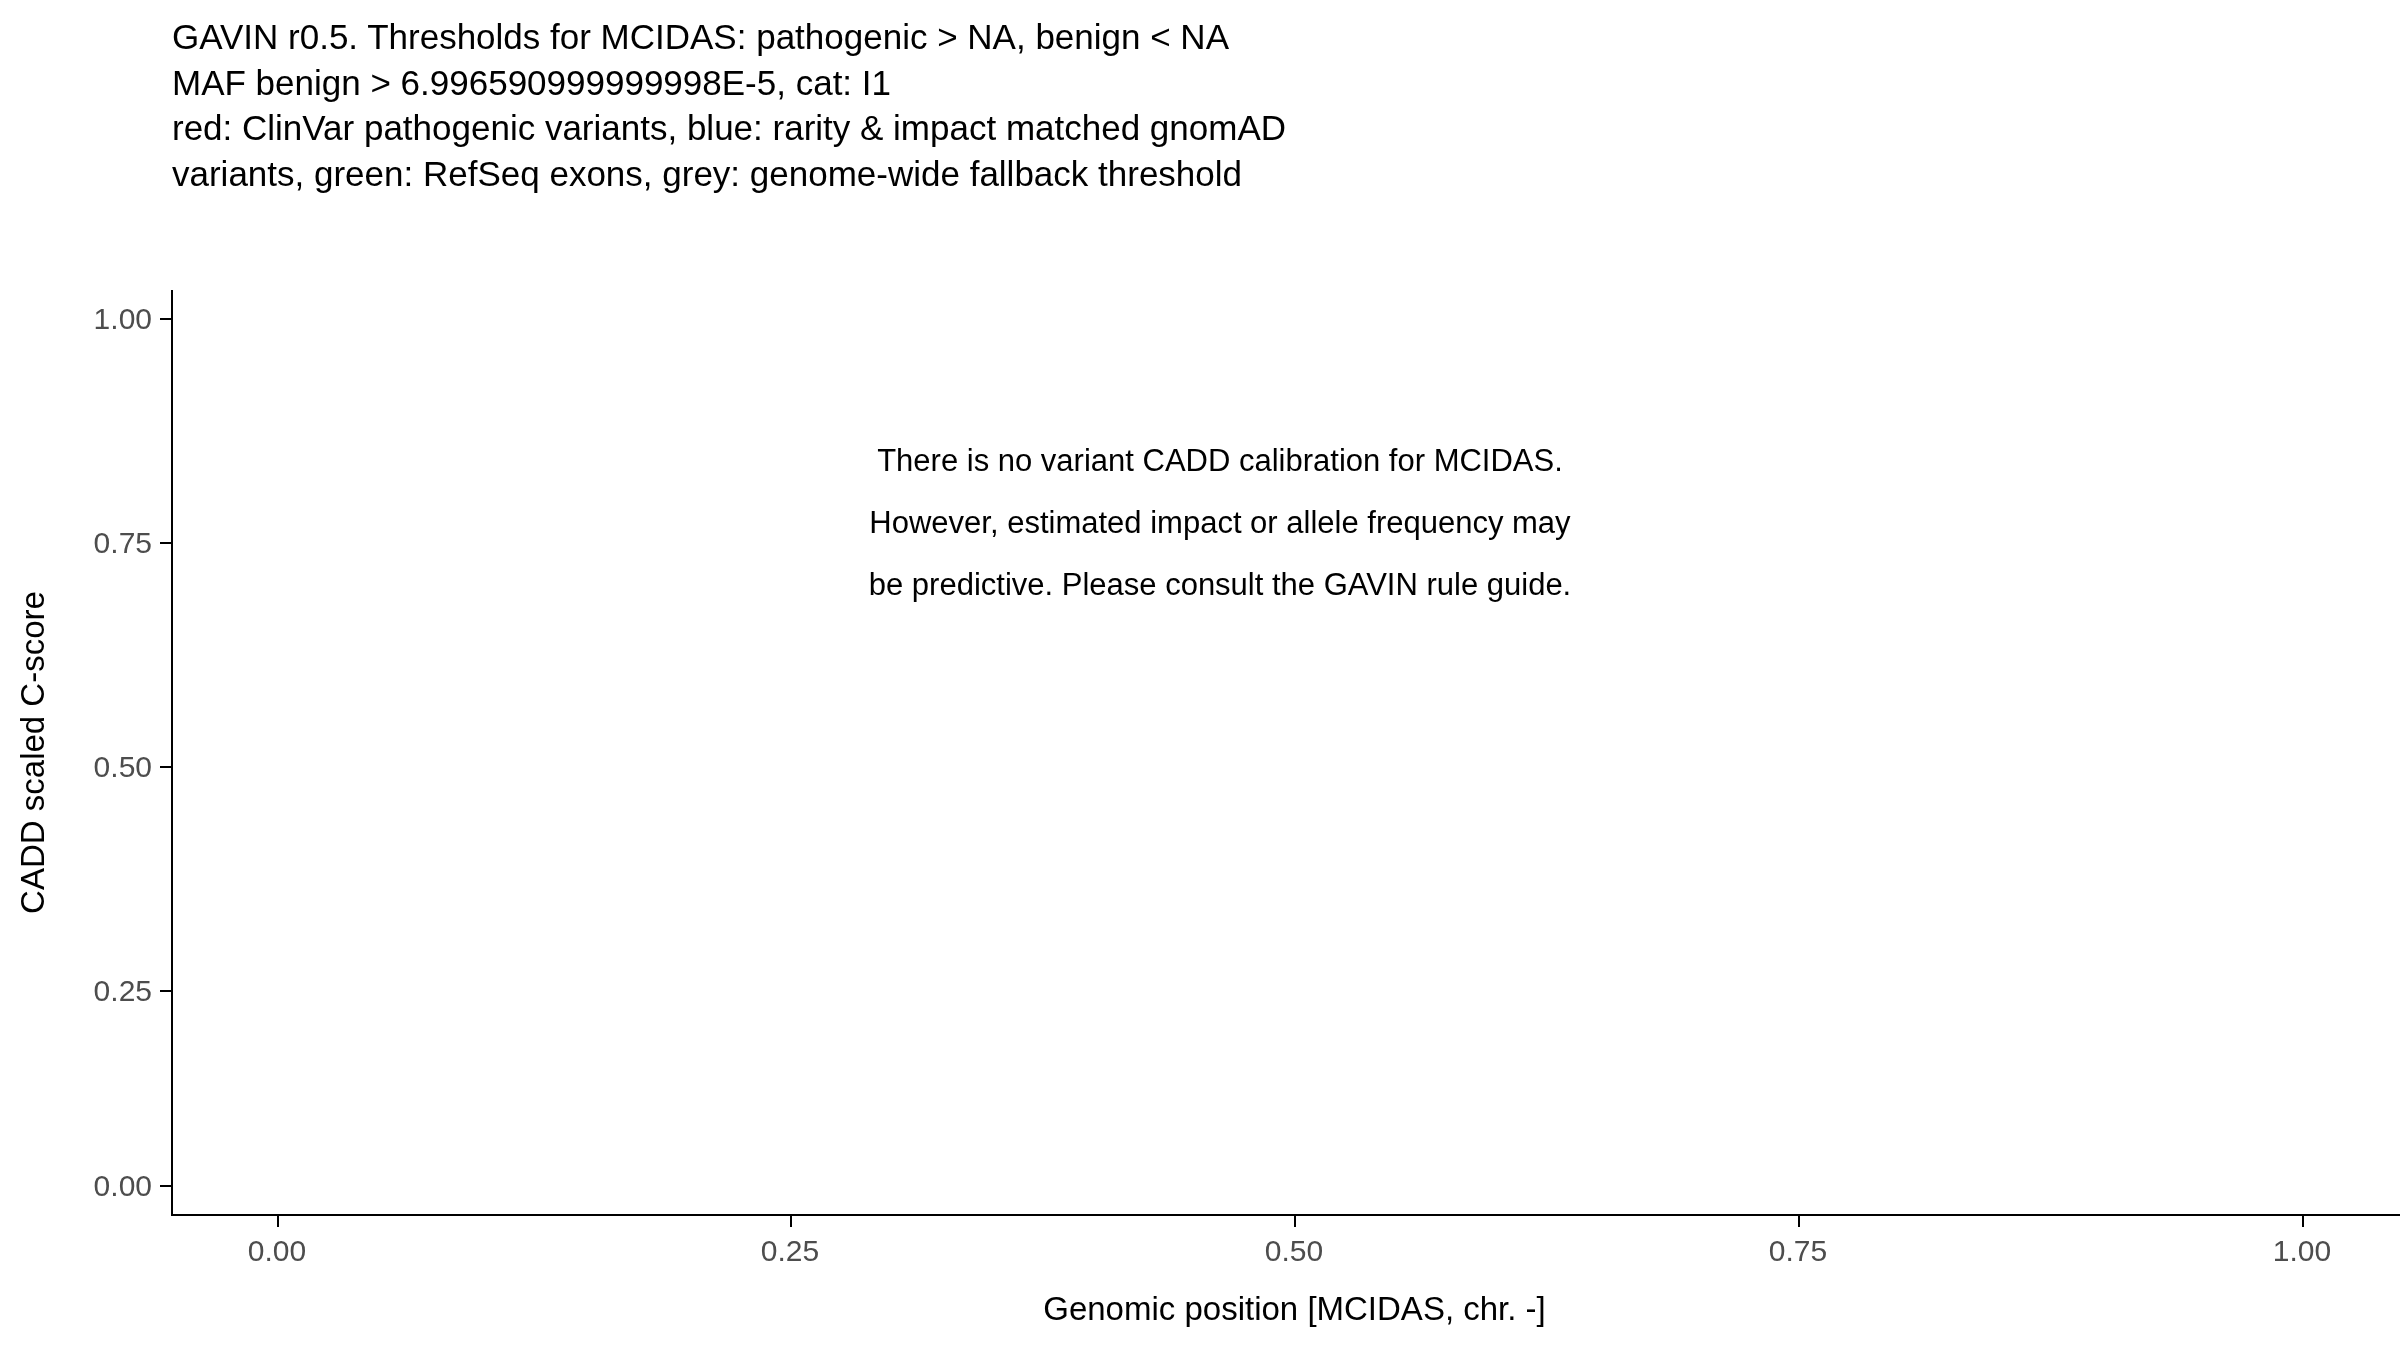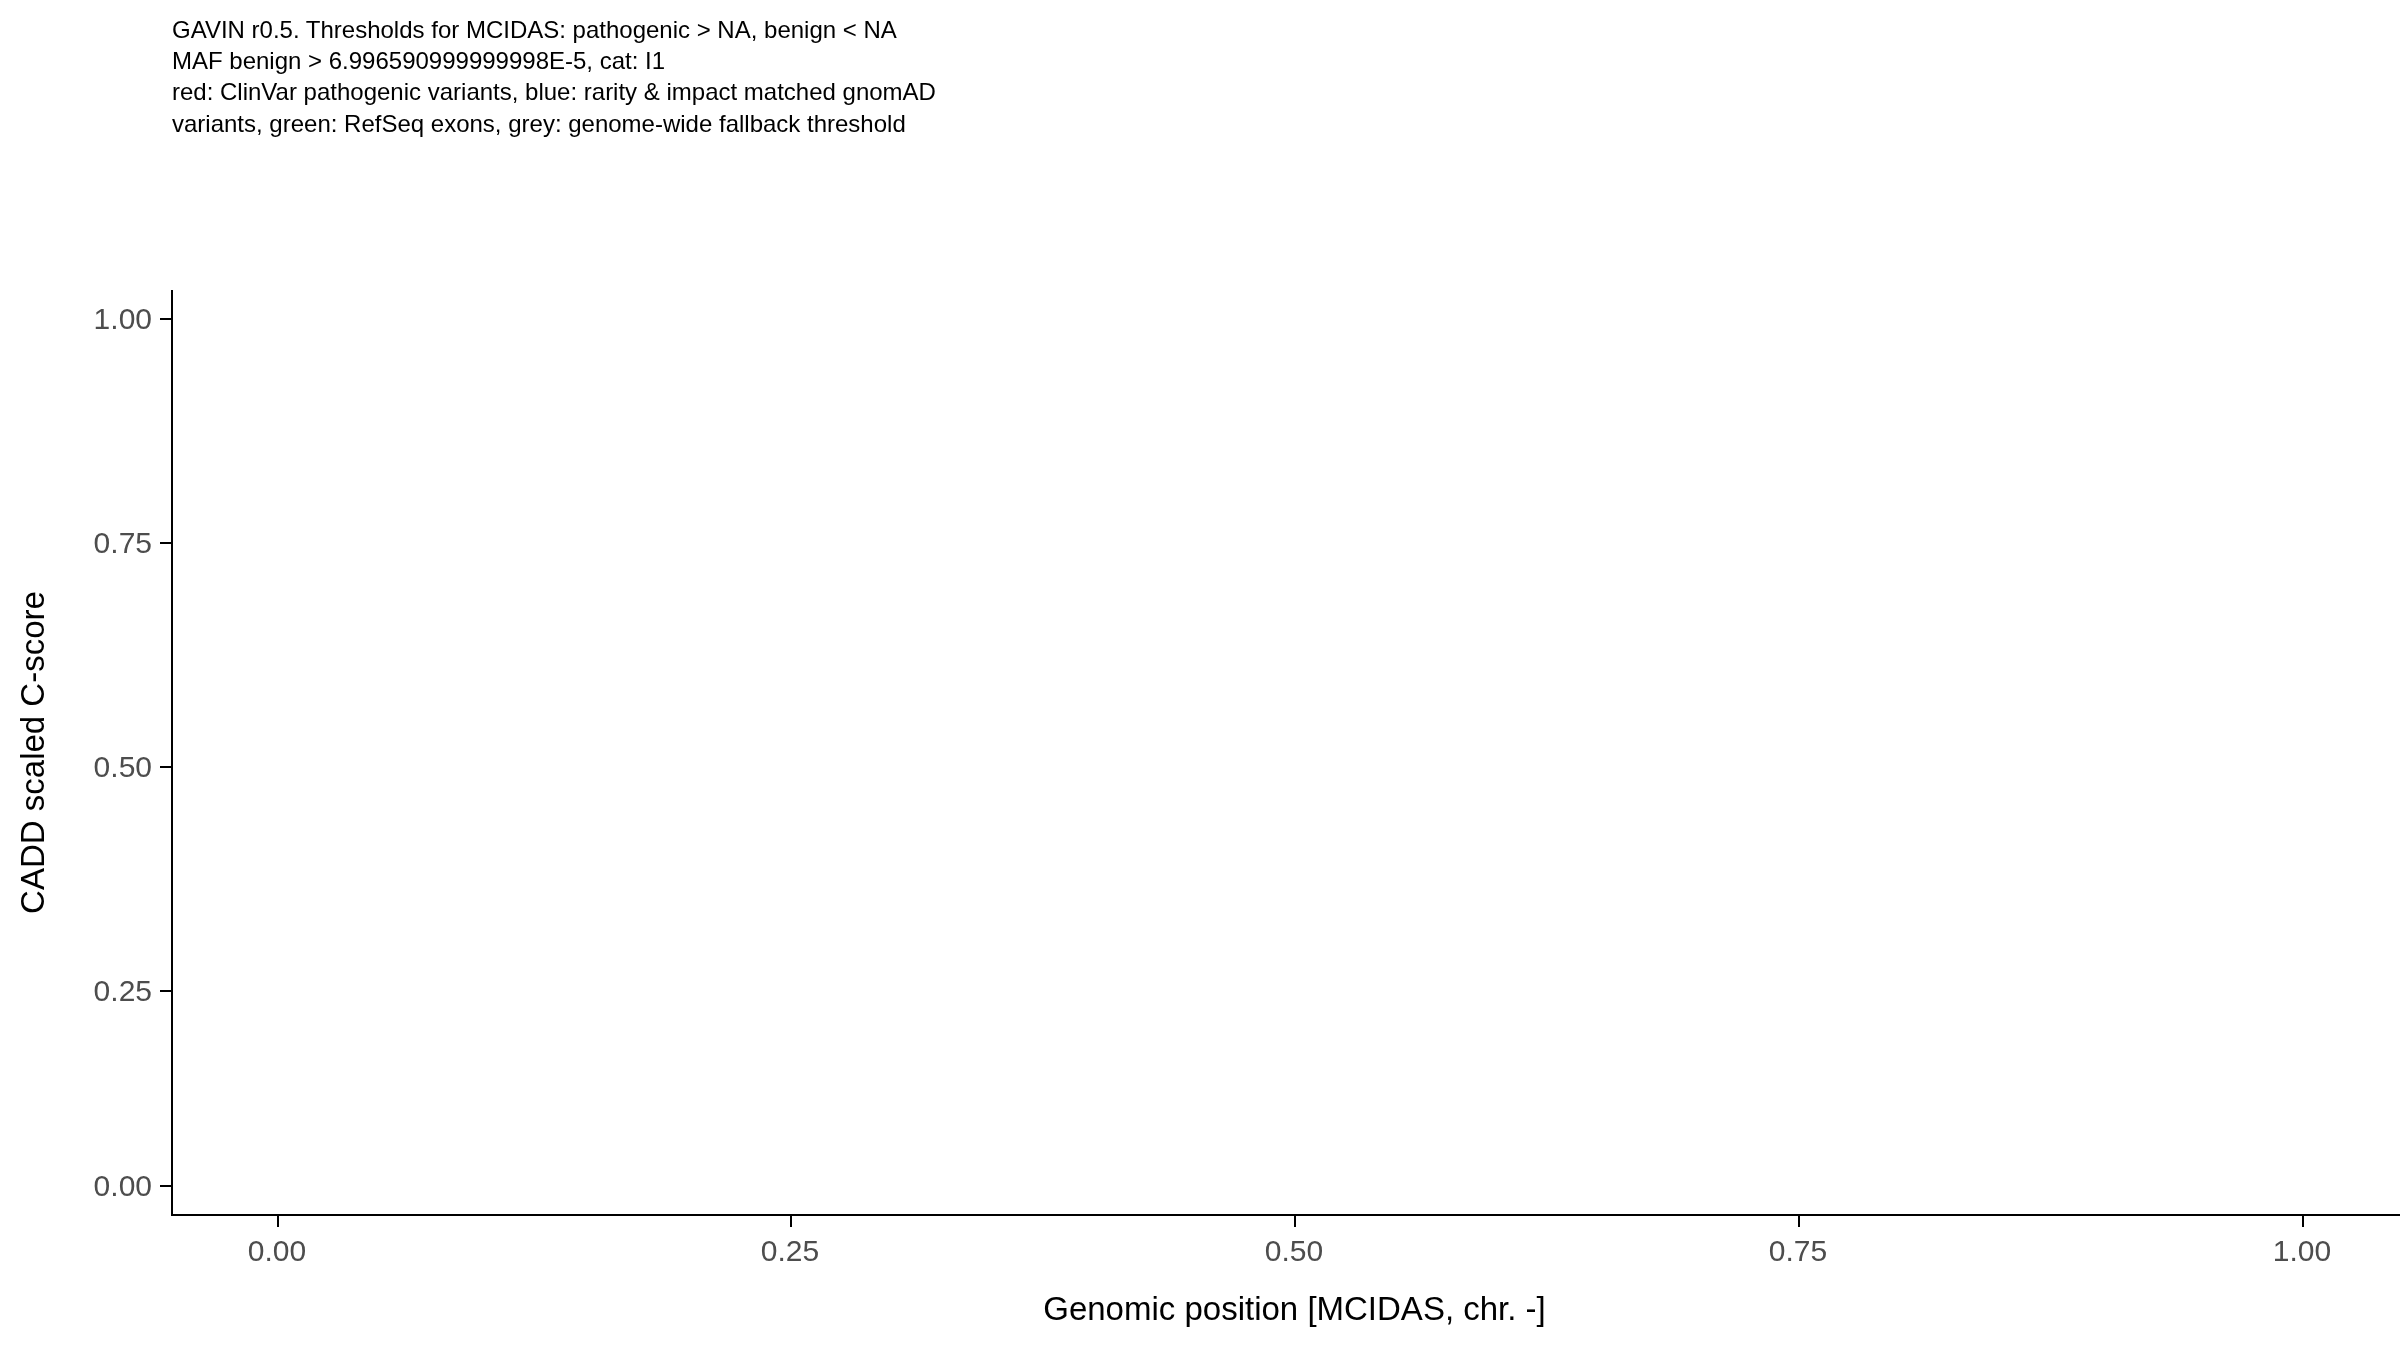--- a/index.html
+++ b/index.html
@@ -20,21 +20,21 @@
     width: 2400px;
     height: 1350px;
   }
 
   
   #chart-title {
     position: absolute;
     left: 172px;
     top: 14px;
     width: 1900px;
-    font-size: 24px;
+    font-size: 35px;
     line-height: 1.30;
     color: #000000;
     white-space: pre-wrap;
   }
 
   
   #panel {
     position: absolute;
     left: 172px;
     top: 290px;
@@ -175,14 +175,17 @@
 
   <div class="tick-mark-x" style="left:1798px;"></div>
   <div class="x-tick-label-wrap" style="left:1798px;">0.75</div>
 
   <div class="tick-mark-x" style="left:2302px;"></div>
   <div class="x-tick-label-wrap" style="left:2302px;">1.00</div>
 
   <div id="y-axis-title">CADD scaled C-score</div>
   <div id="x-axis-title">Genomic position [MCIDAS, chr. -]</div>
 
+  <div id="annotation-block">There is no variant CADD calibration for MCIDAS.
+However, estimated impact or allele frequency may
+be predictive. Please consult the GAVIN rule guide.</div>
 
 </div>
 
 </body></html>

